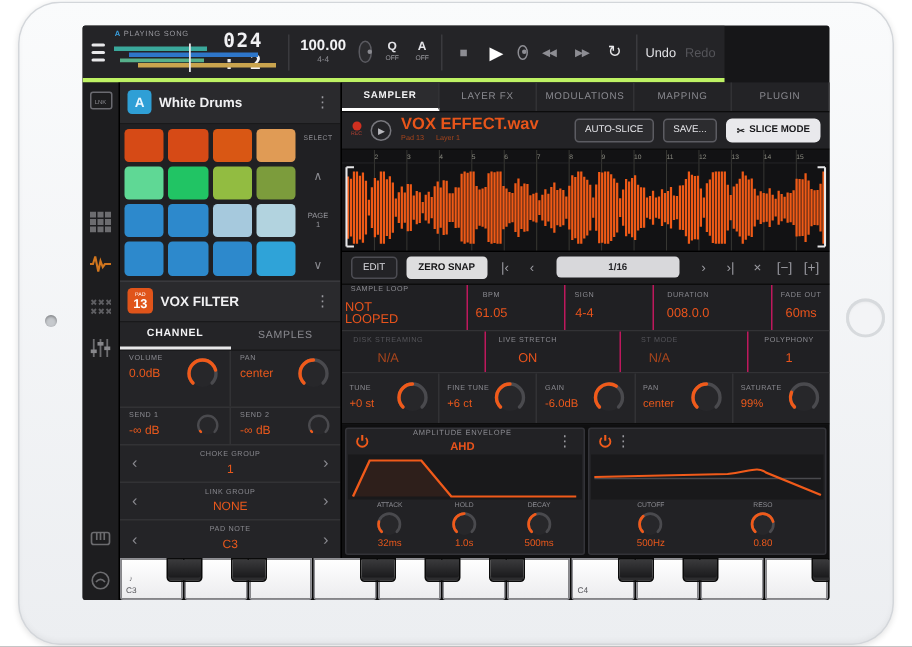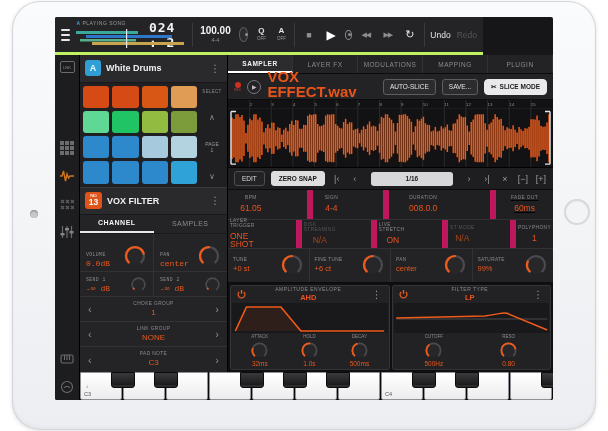--- a/index.html
+++ b/index.html
@@ -61,21 +61,21 @@
   .padside .chev { font-size:8px; color:#8a8a90; }
   .padside .pageval { font-size:5px; color:#9a9aa0; }
   .vox-header { height:28px; display:flex; align-items:center; gap:5px; padding:0 5px; background:#2a2a2d; border-top:1px solid #39393d; border-bottom:1px solid #19191b; }
   .badge-13 { width:17px; height:17px; border-radius:3px; background:#e0541a; color:#fff; display:flex; flex-direction:column; align-items:center; justify-content:center; line-height:1; }
   .badge-13 .mini { font-size:3.5px; }
   .badge-13 .num { font-size:8.5px; font-weight:bold; }
   .chtabs { height:20px; display:flex; background:#242427; border-bottom:1px solid #19191b; }
   .chtab { flex:1; display:flex; align-items:center; justify-content:center; font-size:7px; letter-spacing:.5px; color:#8a8a90; }
   .chtab.active { color:#f2f2f4; font-weight:bold; border-bottom:2px solid #e8e8ea; }
   .ctl-row { display:flex; border-bottom:1px solid #323235; }
-  .ctl-cell { flex:1; display:flex; align-items:flex-end; justify-content:space-between; padding:3px 6px;font-family:Liberation Mono, monospace; }
+  .ctl-cell { flex:1; display:flex; align-items:flex-start; justify-content:space-between; padding:3px 6px; }
   .ctl-cell + .ctl-cell { border-left:1px solid #323235; }
   .ctl-txt .lab { font-size:4.8px; color:#8a8a90; letter-spacing:.4px; }
   .ctl-txt .val { font-size:8px; color:#e8581c; margin-top:2px; }
   .row-38 { height:38px; }
   .row-24 { height:25px; }
   .sel-row { height:25px; display:flex; align-items:center; justify-content:space-between; padding:0 8px; border-bottom:1px solid #323235; }
   .sel-row .mid { text-align:center; line-height:1; }
   .sel-row .lab { font-size:4.8px; color:#8a8a90; letter-spacing:.4px; }
   .sel-row .val { font-size:8px; color:#e8581c; margin-top:2px; }
   .sel-row .arrow { color:#8a8a90; font-size:11px; }
@@ -84,35 +84,35 @@
   .rightcol { position:absolute; left:172px; top:38px; width:326px; height:317px; background:#1c1c1e; display:flex; flex-direction:column; border-left:1px solid #000; }
   .stabs { height:20px; display:flex; background:#232326; border-bottom:1px solid #0c0c0c; }
   .stab { flex:1; display:flex; align-items:center; justify-content:center; font-size:6.5px; letter-spacing:.5px; color:#8a8a90; border-right:1px solid #323235; }
   .stab.active { color:#f2f2f4; font-weight:bold; background:#2c2c2f; border-bottom:2px solid #fff; }
   .shead { height:26px; display:flex; align-items:center; gap:6px; padding:0 6px; background:#232326; border-bottom:1px solid #0c0c0c; }
   .recblock { text-align:center; line-height:1; }
   .recdot { width:6px; height:6px; border-radius:50%; background:#d03020; margin:0 auto; }
   .reclab { font-size:3.5px; color:#b04032; margin-top:1px; }
   .playcirc { width:14px; height:14px; border-radius:50%; border:1px solid #77777d; color:#b8b8bd; font-size:6px; display:flex; align-items:center; justify-content:center; }
   .fileblock { flex:1; line-height:1; }
-  .filename { font-size:15px; font-weight:bold; color:#e8551a; }
+  .filename { font-size:11px; font-weight:bold; color:#e8551a; }
   .filesub { font-size:4.8px; color:#a8451c; margin-top:2px; }
   .filesub span + span { margin-left:8px; }
   .hbtn { height:16px; border:1px solid #5c5c62; border-radius:3px; background:#2c2c2f; color:#e4e4e8; font-size:6.5px; display:flex; align-items:center; padding:0 6px; }
   .hbtn.white { background:#e9e9ec; color:#1a1a1c; border-color:#e9e9ec; font-weight:bold; border-radius:4px; }
   .waveband { height:70px; background:#121214; position:relative; border-bottom:1px solid #000; }
   .wavesvg { position:absolute; inset:0; width:100%; height:100%; }
   .wtools { height:22px; display:flex; align-items:center; gap:6px; padding:0 6px; background:#1e1e20; border-bottom:1px solid #0c0c0c; }
   .wbtn { height:15px; border:1px solid #4c4c52; border-radius:3px; background:#232326; color:#dcdce0; font-size:6.5px; display:flex; align-items:center; padding:0 7px; }
   .wbtn.white { background:#dededf; color:#151517; border-color:#dededf; font-weight:bold; }
   .wicon { color:#9a9aa0; font-size:9px; min-width:12px; text-align:center; }
   .gridpill { flex:1; max-width:110px; height:14px; background:#d8d8db; border-radius:3px; color:#232326; font-size:6.5px; font-weight:bold; display:flex; align-items:center; justify-content:center; margin:0 4px; }
   .inforow { display:flex; background:#202023; border-bottom:1px solid #323235; }
   .icell { display:flex; flex-direction:column; align-items:center; justify-content:center; line-height:1; padding:4px 2px; }
-  .icell + .icell { border-left:6px solid #be185d;margin-left:33px; }
+  .icell + .icell { border-left:1px solid #be185d;margin-left:33px; }
   .icell .lab { font-size:4.8px; color:#8a8a90; letter-spacing:.4px; }
   .icell .val { font-size:8.5px; color:#e8531c; margin-top:3px; }
   .icell.dim .lab { color:#55555a; }
   .icell.dim .val { color:#a8451c; }
   .knobrow { height:35px; display:flex; background:#232326; border-bottom:1px solid #0c0c0c; }
   .kcell { flex:1; display:flex; align-items:center; justify-content:space-between; padding:2px 5px; }
   .kcell + .kcell { border-left:1px solid #323235; }
   .kcell .lab { font-size:4.8px; color:#8a8a90; letter-spacing:.3px; }
   .kcell .val { font-size:7.5px; color:#e8581c; margin-top:2px; }
   .panels { flex:1; display:flex; gap:2px; padding:2px; background:#0f0f10; }
@@ -587,42 +587,42 @@
         <div class="wicon">|‹</div>
         <div class="wicon">‹</div>
         <div class="gridpill">1/16</div>
         <div class="wicon">›</div>
         <div class="wicon">›|</div>
         <div class="wicon">×</div>
         <div class="wicon">[−]</div>
         <div class="wicon">[+]</div>
       </div>
       <div class="inforow" id="inforow1" style="height:31px">
+          <div class="icell" style="flex: 1.3 1 0%;">
+            <div class="lab">SAMPLE LOOP</div>
+            <div class="val">NOT LOOPED</div>
+          </div>
           <div class="icell" style="flex: 0.75 1 0%;">
             <div class="lab">BPM</div>
             <div class="val">61.05</div>
           </div>
           <div class="icell" style="flex: 0.6 1 0%;">
             <div class="lab">SIGN</div>
             <div class="val">4-4</div>
           </div>
           <div class="icell" style="flex: 1.15 1 0%;">
             <div class="lab">DURATION</div>
             <div class="val">008.0.0</div>
           </div>
-          <div class="icell" style="flex: 0.95 1 0%; text-decoration: underline;">
+          <div class="icell" style="flex: 0.95 1 0%;">
             <div class="lab">FADE OUT</div>
             <div class="val">60ms</div>
           </div>
         </div>
       <div class="inforow" id="inforow2" style="height:29px">
-          <div class="icell" style="flex: 1.1 1 0%;">
-            <div class="lab">LAYER TRIGGER</div>
-            <div class="val">ONE SHOT</div>
-          </div>
           <div class="icell dim" style="flex: 1.1 1 0%;">
             <div class="lab">DISK STREAMING</div>
             <div class="val">N/A</div>
           </div>
           <div class="icell" style="flex: 1 1 0%;">
             <div class="lab">LIVE STRETCH</div>
             <div class="val">ON</div>
           </div>
           <div class="icell dim" style="flex: 0.9 1 0%;">
             <div class="lab">ST MODE</div>
@@ -647,20 +647,31 @@
           </div>
           <div class="kcell">
             <div>
               <div class="lab">FINE TUNE</div>
               <div class="val">+6 ct</div>
             </div>
             <svg width="24" height="24" viewBox="0 0 32 32">
     <circle cx="16" cy="16" r="12" fill="#27272a"></circle>
     <circle cx="16" cy="16" r="12" fill="none" stroke="#4a4a4e" stroke-width="3" pathLength="100" stroke-dasharray="75 100" transform="rotate(135 16 16)" stroke-linecap="round"></circle>
     <circle cx="16" cy="16" r="12" fill="none" stroke="#f05a1a" stroke-width="3" pathLength="100" stroke-dasharray="37.5 100" transform="rotate(135 16 16)" stroke-linecap="round"></circle>
+  </svg>
+          </div>
+          <div class="kcell">
+            <div>
+              <div class="lab">GAIN</div>
+              <div class="val">-6.0dB</div>
+            </div>
+            <svg width="24" height="24" viewBox="0 0 32 32">
+    <circle cx="16" cy="16" r="12" fill="#27272a"></circle>
+    <circle cx="16" cy="16" r="12" fill="none" stroke="#4a4a4e" stroke-width="3" pathLength="100" stroke-dasharray="75 100" transform="rotate(135 16 16)" stroke-linecap="round"></circle>
+    <circle cx="16" cy="16" r="12" fill="none" stroke="#f05a1a" stroke-width="3" pathLength="100" stroke-dasharray="46.5 100" transform="rotate(135 16 16)" stroke-linecap="round"></circle>
   </svg>
           </div>
           <div class="kcell">
             <div>
               <div class="lab">PAN</div>
               <div class="val">center</div>
             </div>
             <svg width="24" height="24" viewBox="0 0 32 32">
     <circle cx="16" cy="16" r="12" fill="#27272a"></circle>
     <circle cx="16" cy="16" r="12" fill="none" stroke="#4a4a4e" stroke-width="3" pathLength="100" stroke-dasharray="75 100" transform="rotate(135 16 16)" stroke-linecap="round"></circle>
@@ -726,24 +737,20 @@
                 <div class="val">500ms</div>
               </div>
             </div>
         </div>
         <div class="panel">
           <div class="phead">
             <svg width="11" height="11" viewBox="0 0 16 16">
               <path d="M8 1.5 V7" stroke="#f05a1a" stroke-width="2" fill="none"></path>
               <path d="M4.6 4.2 a5 5 0 1 0 6.8 0" stroke="#f05a1a" stroke-width="1.8" fill="none"></path>
             </svg>
-            <div class="ptitle">
-              <div class="lab">FILTER TYPE</div>
-              <div class="val">LP</div>
-            </div>
             <div class="kebab">⋮</div>
           </div>
           <div class="pgraph">
             <svg viewBox="0 0 140 30" preserveAspectRatio="none">
               <path d="M2 16 L138 16" stroke="#4a4a4e" stroke-width="1"></path>
               <path d="M2 15 L82 13 C 96 11 100 8 105 12 L138 27" fill="none" stroke="#f05a1a" stroke-width="1.4"></path>
             </svg>
           </div>
           <div class="pknobs" id="filtknobs">
               <div class="pk">

